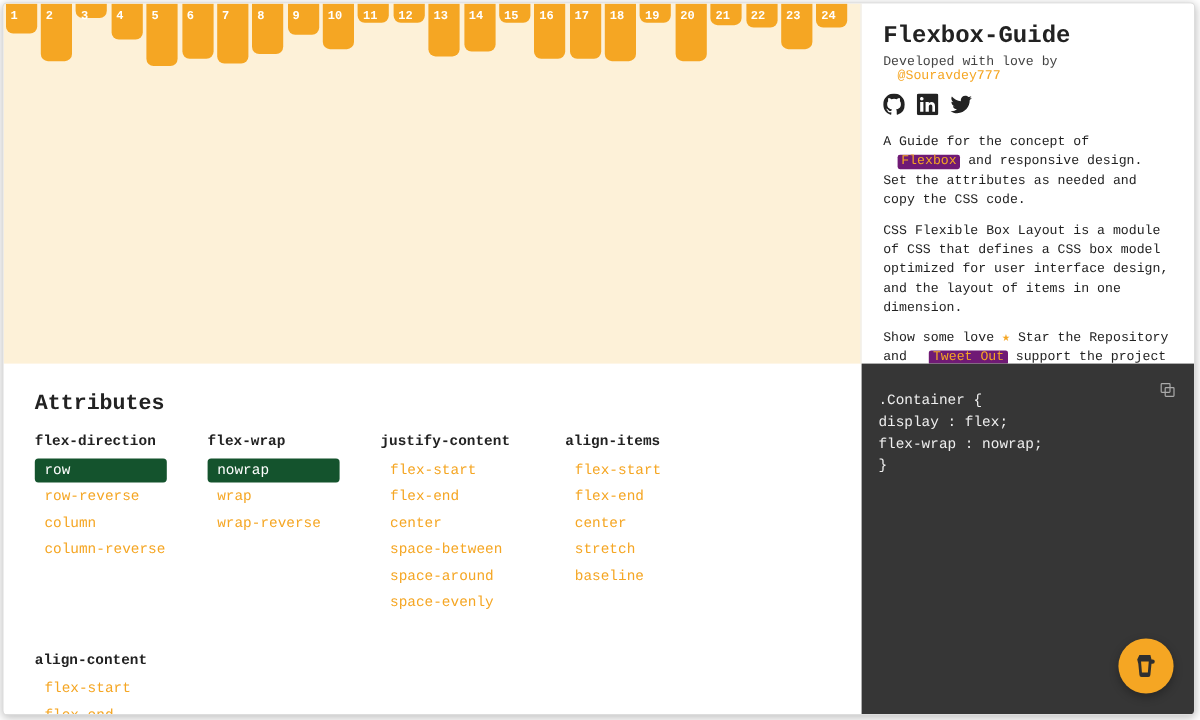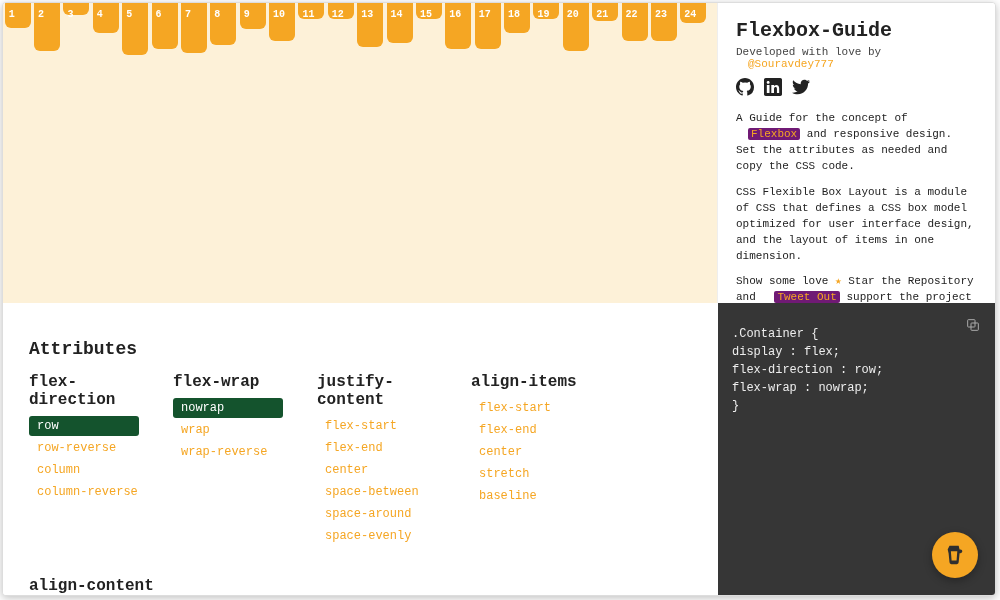--- a/index.html
+++ b/index.html
@@ -56,29 +56,29 @@
   .side h1 { font-size: 20px; margin-bottom: 4px; font-weight: 800; color:#222;}
   .dev-line { color:#444; margin-bottom:8px;}
   .side a.link { color:#f5a623; text-decoration:none;margin-left:12px;}
   .icons { display:flex; gap:10px; margin:6px 0 12px 0;}
   .icons svg { width:18px; height:18px; fill:#222;}
   .side p { margin-bottom:10px; line-height:1.45; color:#222;}
   .flexbox-chip { background:#701a75; padding:0 3px; border-radius:2px; color:#c47a00;}
   .star { color:#f5a623;}
   
   .attrs {
-    padding: 36px 26px;
+    padding: 24px 26px;
     background: #fff;
     overflow:hidden;
   }
   .attrs h2 { font-size:18px; margin-bottom:14px; font-weight:800; color:#222;}
   .attr-cols { display:flex; gap:14px; flex-wrap:wrap;}
   .attr-col { width:130px; margin-bottom:16px;}
   .attr-col.wide { width:140px;}
-  .attr-head { font-size:16px; font-weight:700; color:#222; margin-bottom:6px;}
+  .attr-head { font-size:12px; font-weight:700; color:#222; margin-bottom:6px;}
   .opt { font-size:12px; color:#f5a623; padding:3px 8px; margin:1px 0; border-radius:3px; cursor:pointer; display:inline-block; min-width:110px;}
   .opt.sel { background:#14532d; color:#fff;}
   
   .code {
     background:#363636;
     color:#eee;
     font-size:12px;
     padding:22px 14px;
     position:relative;
     font-family: inherit;
@@ -115,25 +115,25 @@
       <div class="demo-box" style="height: 42px;">8</div>
       <div class="demo-box" style="height: 26px;">9</div>
       <div class="demo-box" style="height: 38px;">10</div>
       <div class="demo-box" style="height: 16px;">11</div>
       <div class="demo-box" style="height: 16px;">12</div>
       <div class="demo-box" style="height: 44px;">13</div>
       <div class="demo-box" style="height: 40px;">14</div>
       <div class="demo-box" style="height: 16px;">15</div>
       <div class="demo-box" style="height: 46px;">16</div>
       <div class="demo-box" style="height: 46px;">17</div>
-      <div class="demo-box" style="height: 30px;">18</div>
+      <div class="demo-box" style="height: 48px;">18</div>
       <div class="demo-box" style="height: 16px;">19</div>
       <div class="demo-box" style="height: 48px;">20</div>
       <div class="demo-box" style="height: 18px;">21</div>
-      <div class="demo-box" style="height: 38px;">22</div>
+      <div class="demo-box" style="height: 20px;">22</div>
       <div class="demo-box" style="height: 38px;">23</div>
       <div class="demo-box" style="height: 20px;">24</div>
     </div>
 
   <div class="side">
     <h1>Flexbox-Guide</h1>
     <div class="dev-line">
       <span>Developed with love by </span><a class="link">@Souravdey777</a>
     </div>
     <div class="icons">
@@ -172,21 +172,20 @@
 
   <div class="code">
     <div class="copy-icon">
       <svg viewBox="0 0 24 24">
           <rect x="9" y="9" width="11" height="11" rx="1"></rect>
           <rect x="4" y="4" width="11" height="11" rx="1"></rect>
         </svg>
     </div>
     <div>.Container {</div>
     <div>display : flex;</div>
-    <div>flex-direction : row;</div>
     <div>flex-wrap : nowrap;</div>
     <div>}</div>
   </div>
 </div>
 
 <div class="coffee">
   <svg viewBox="0 0 24 24">
       <path d="M6 2h10l1 4h1a2 2 0 0 1 0 4h-1l-1 10a2 2 0 0 1-2 2H8a2 2 0 0 1-2-2L5 10 4 6l2-4zm1.5 6l.8 10h5.4l.8-10H7.5z"></path>
     </svg>
 </div>

